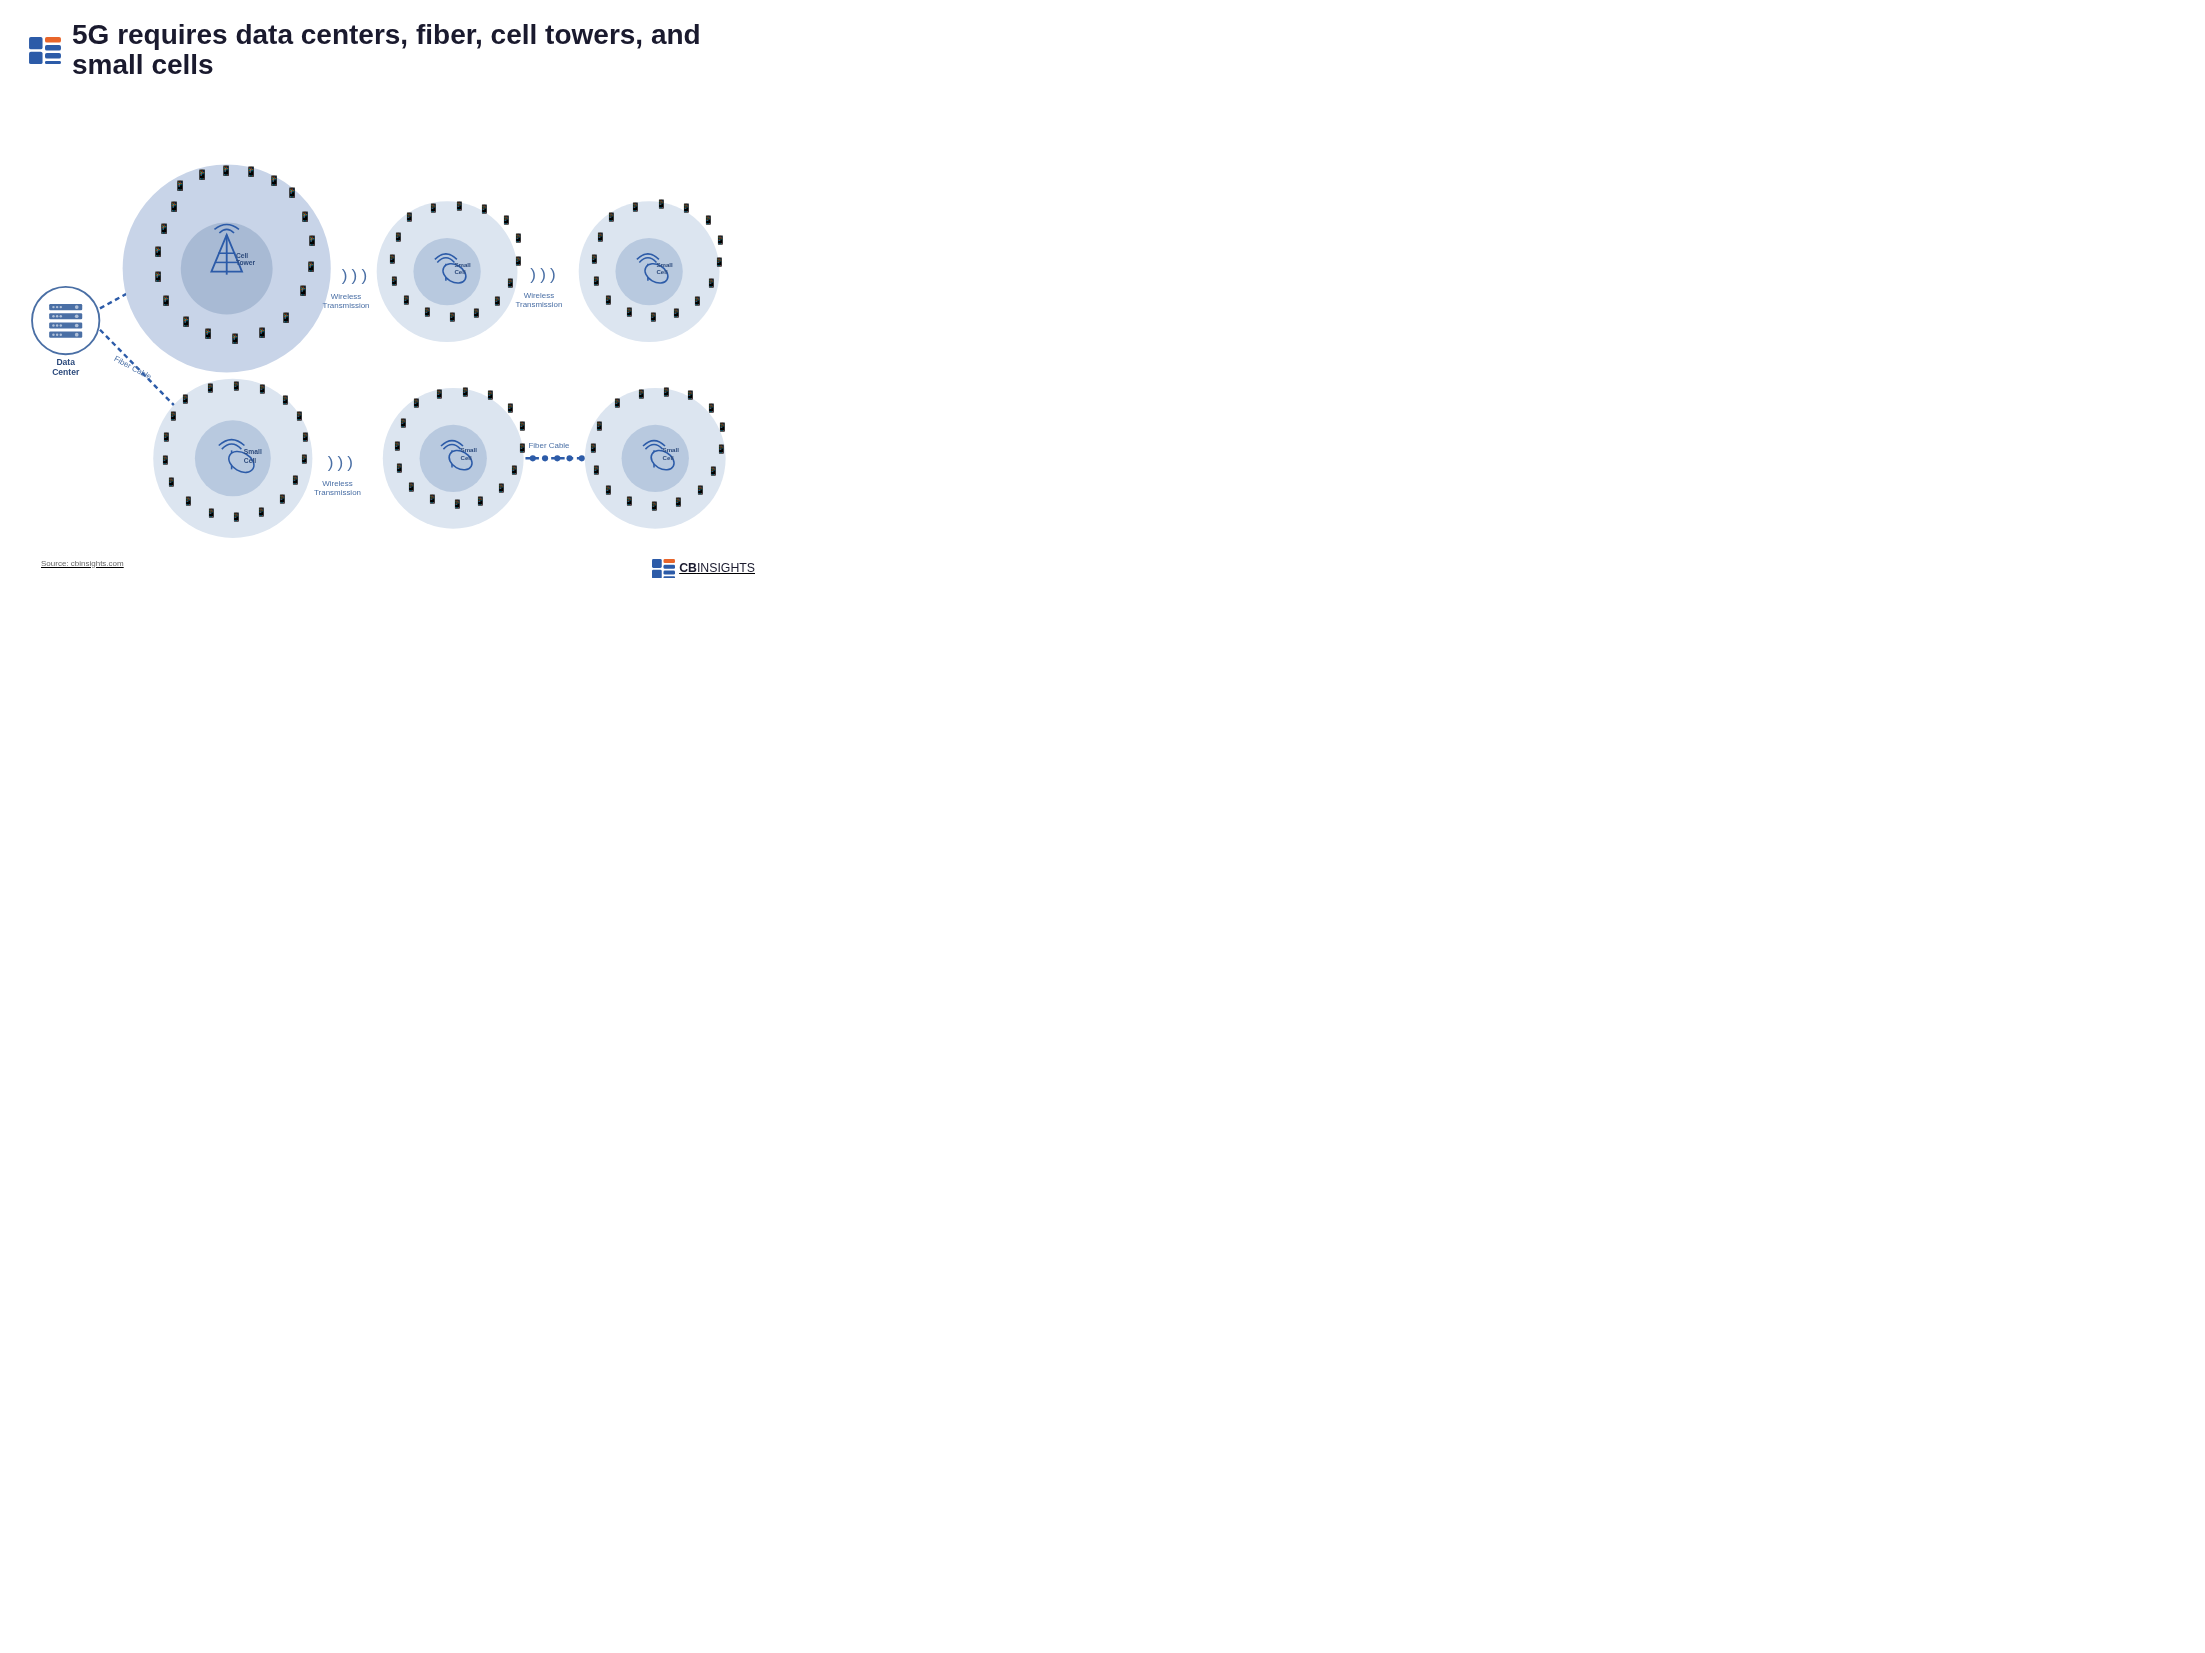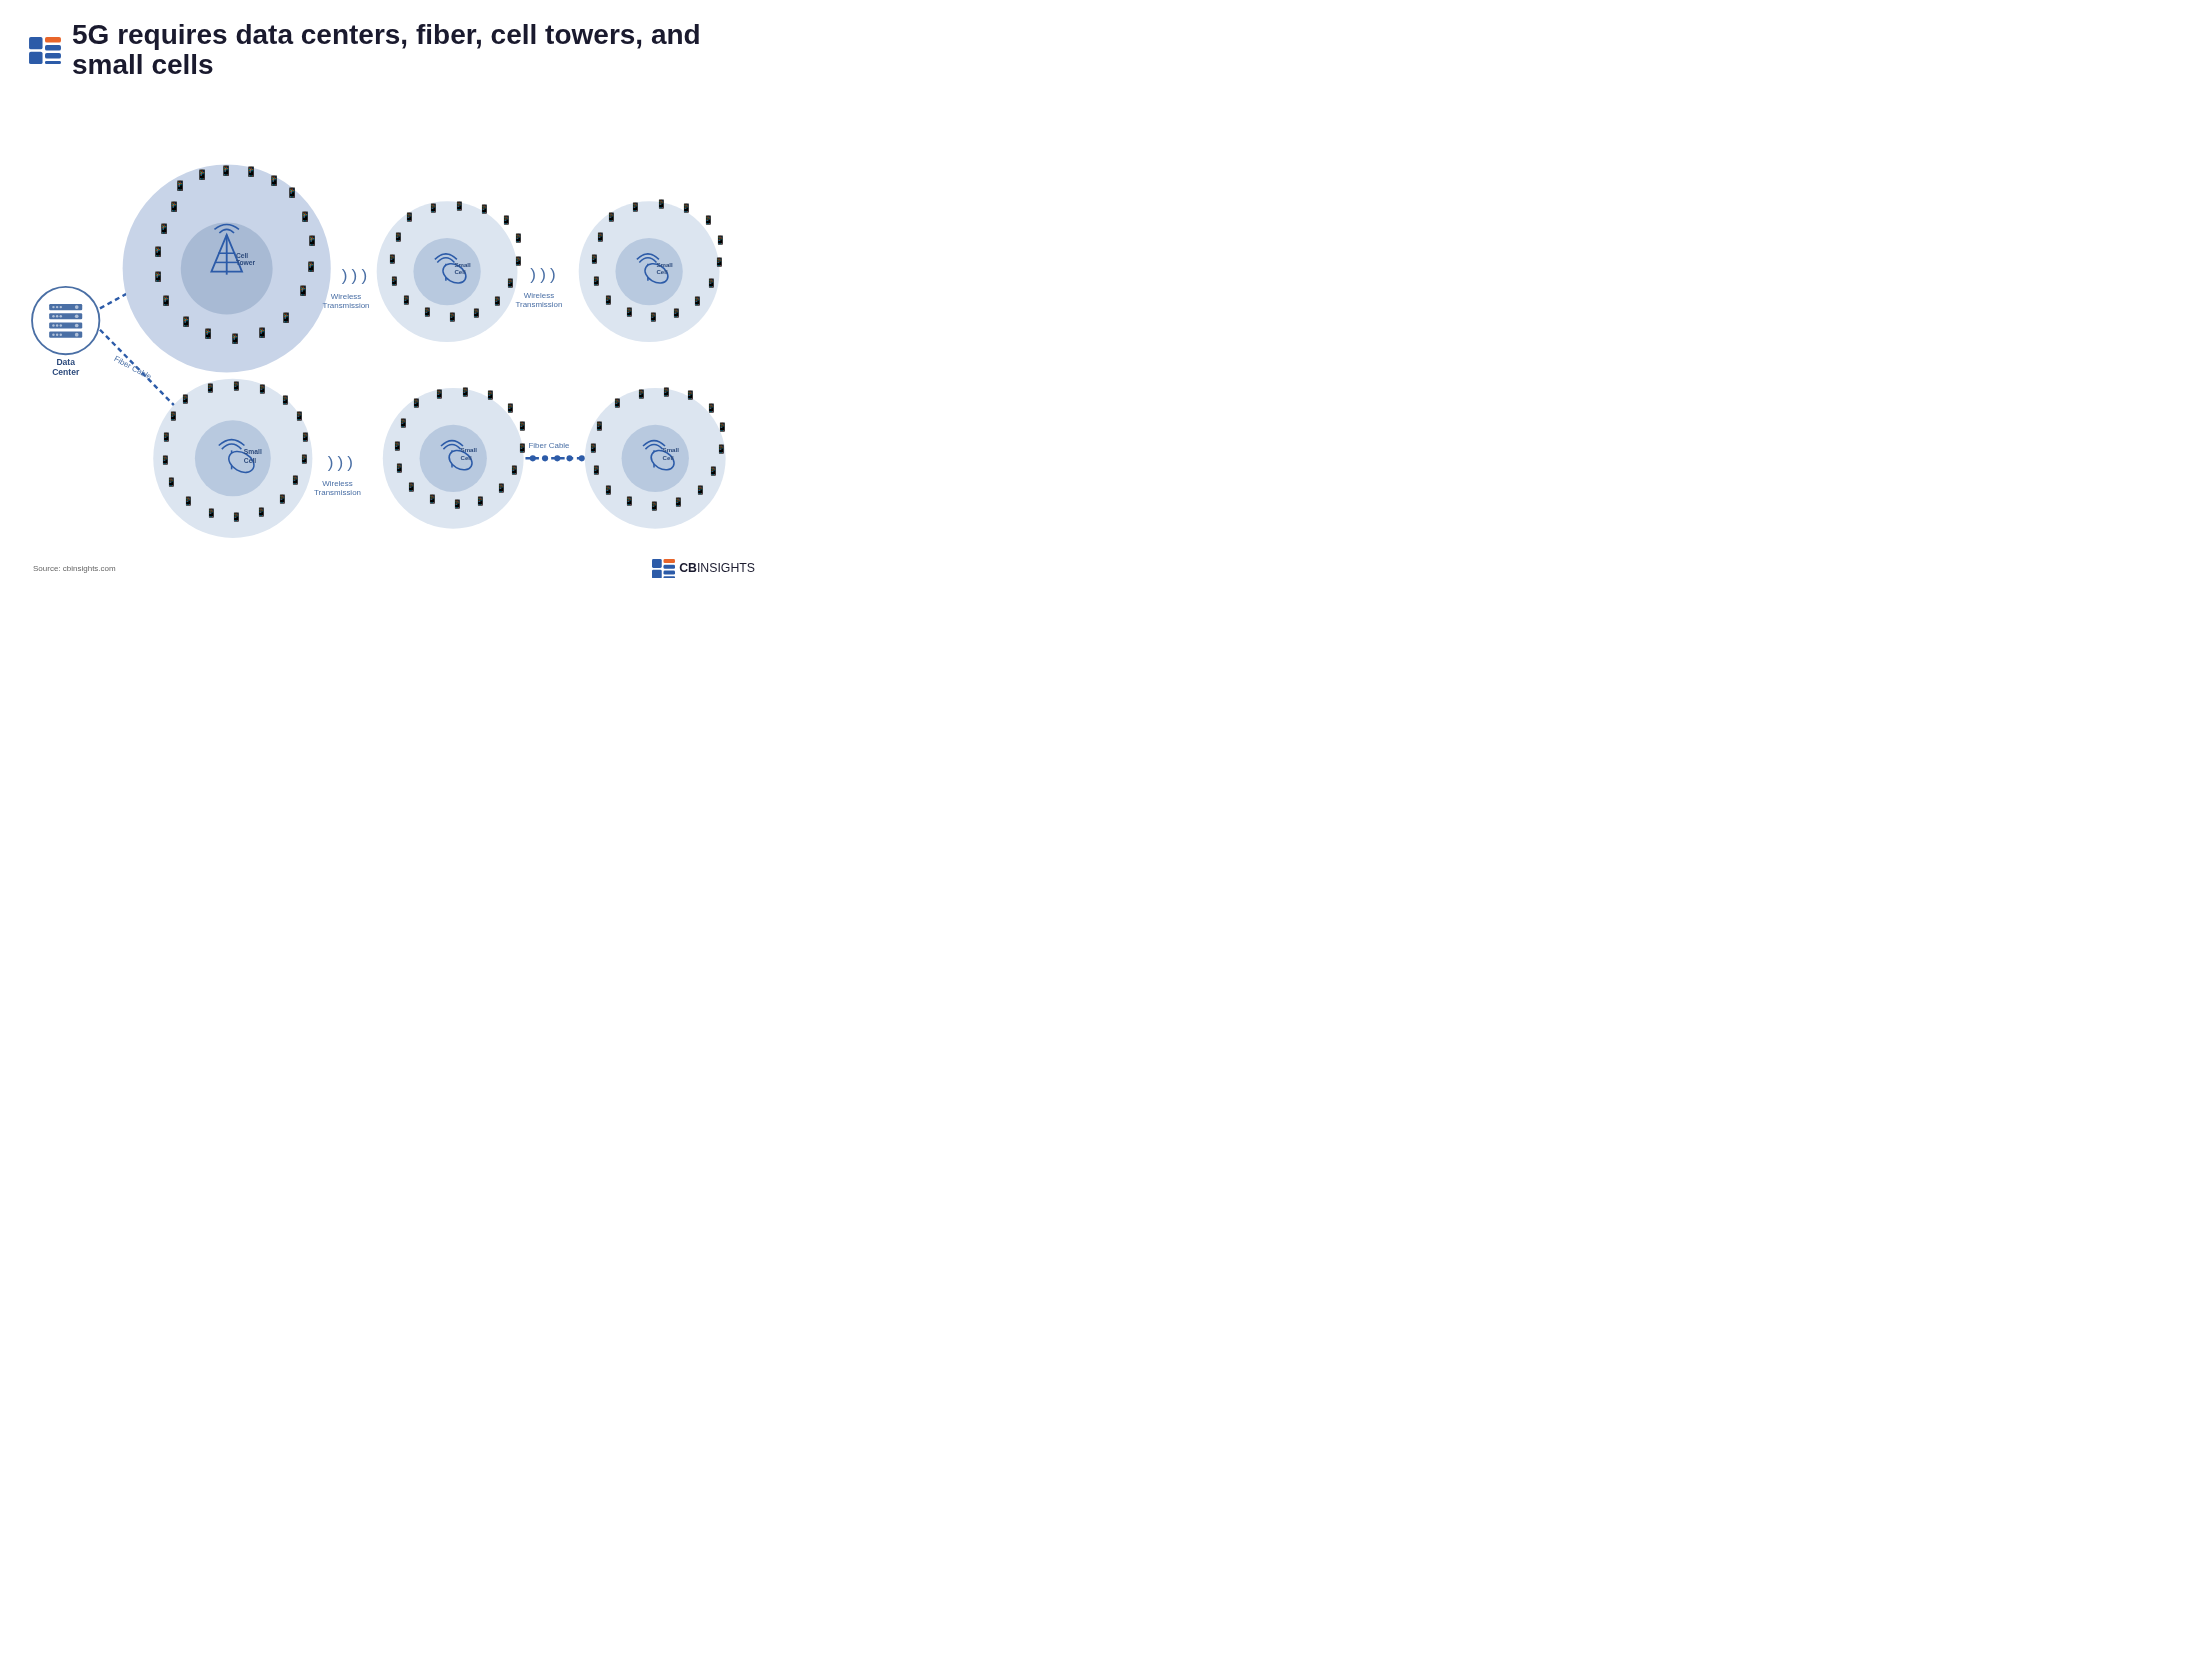--- a/index.html
+++ b/index.html
@@ -35,26 +35,26 @@
     .diagram {
       position: relative;
       width: 100%;
       height: 502px;
     }
 
     
     .footer {
       position: absolute;
       bottom: 9.8px;
-      left: 4px;
+      left: 12px;
       right: 0;
       display: flex;
       justify-content: space-between;
-      align-items: center;
       padding: 0 29px;
+      text-decoration: underline;
     }
     .source-text {
       font-size: 8px;
       color: #666;
     }
     .cb-footer-logo {
       display: flex;
       align-items: center;
       gap: 3.7px;
     }

